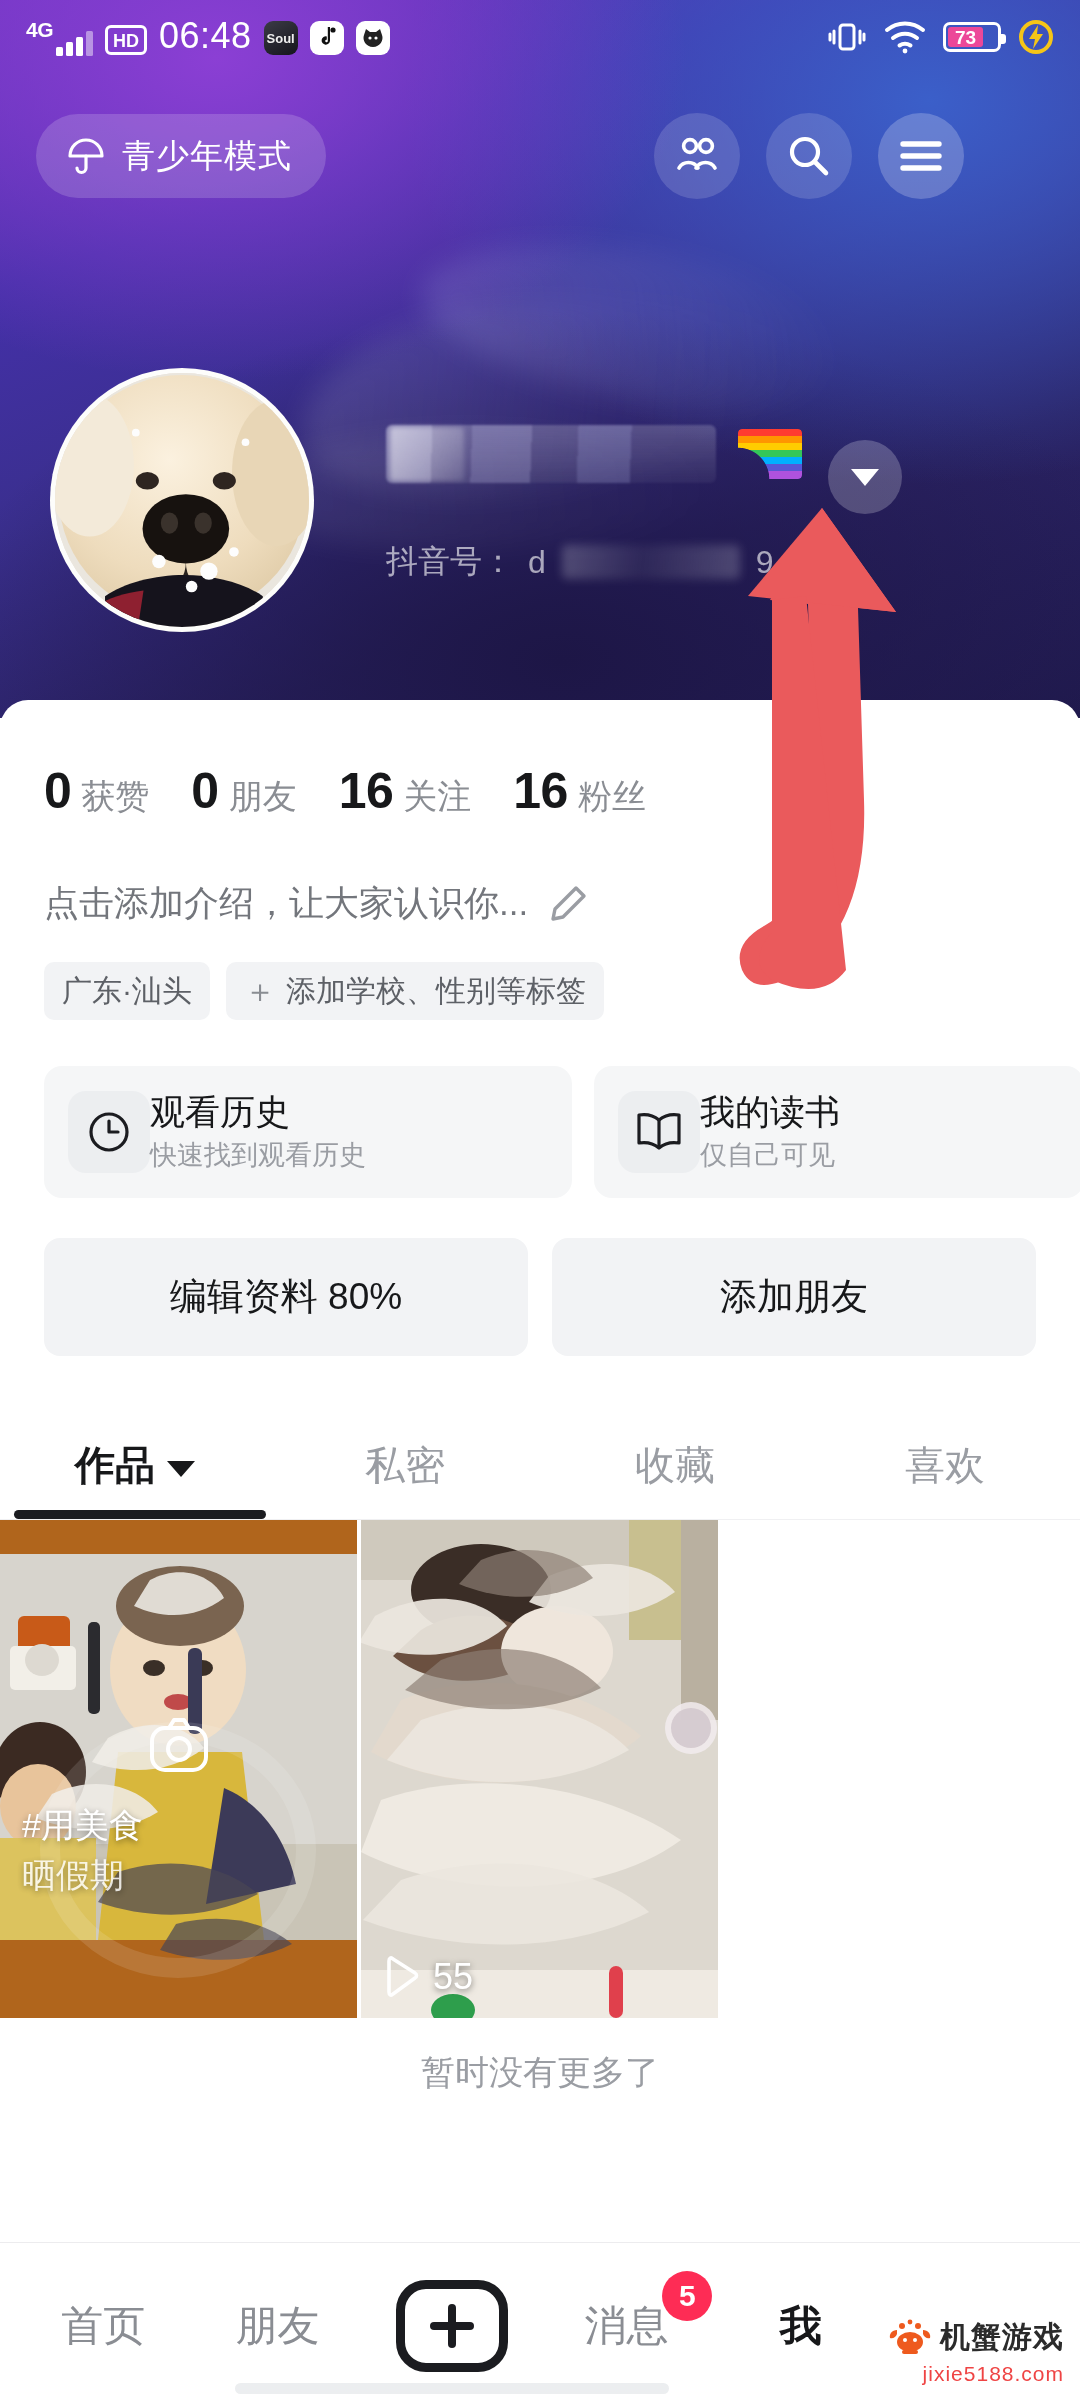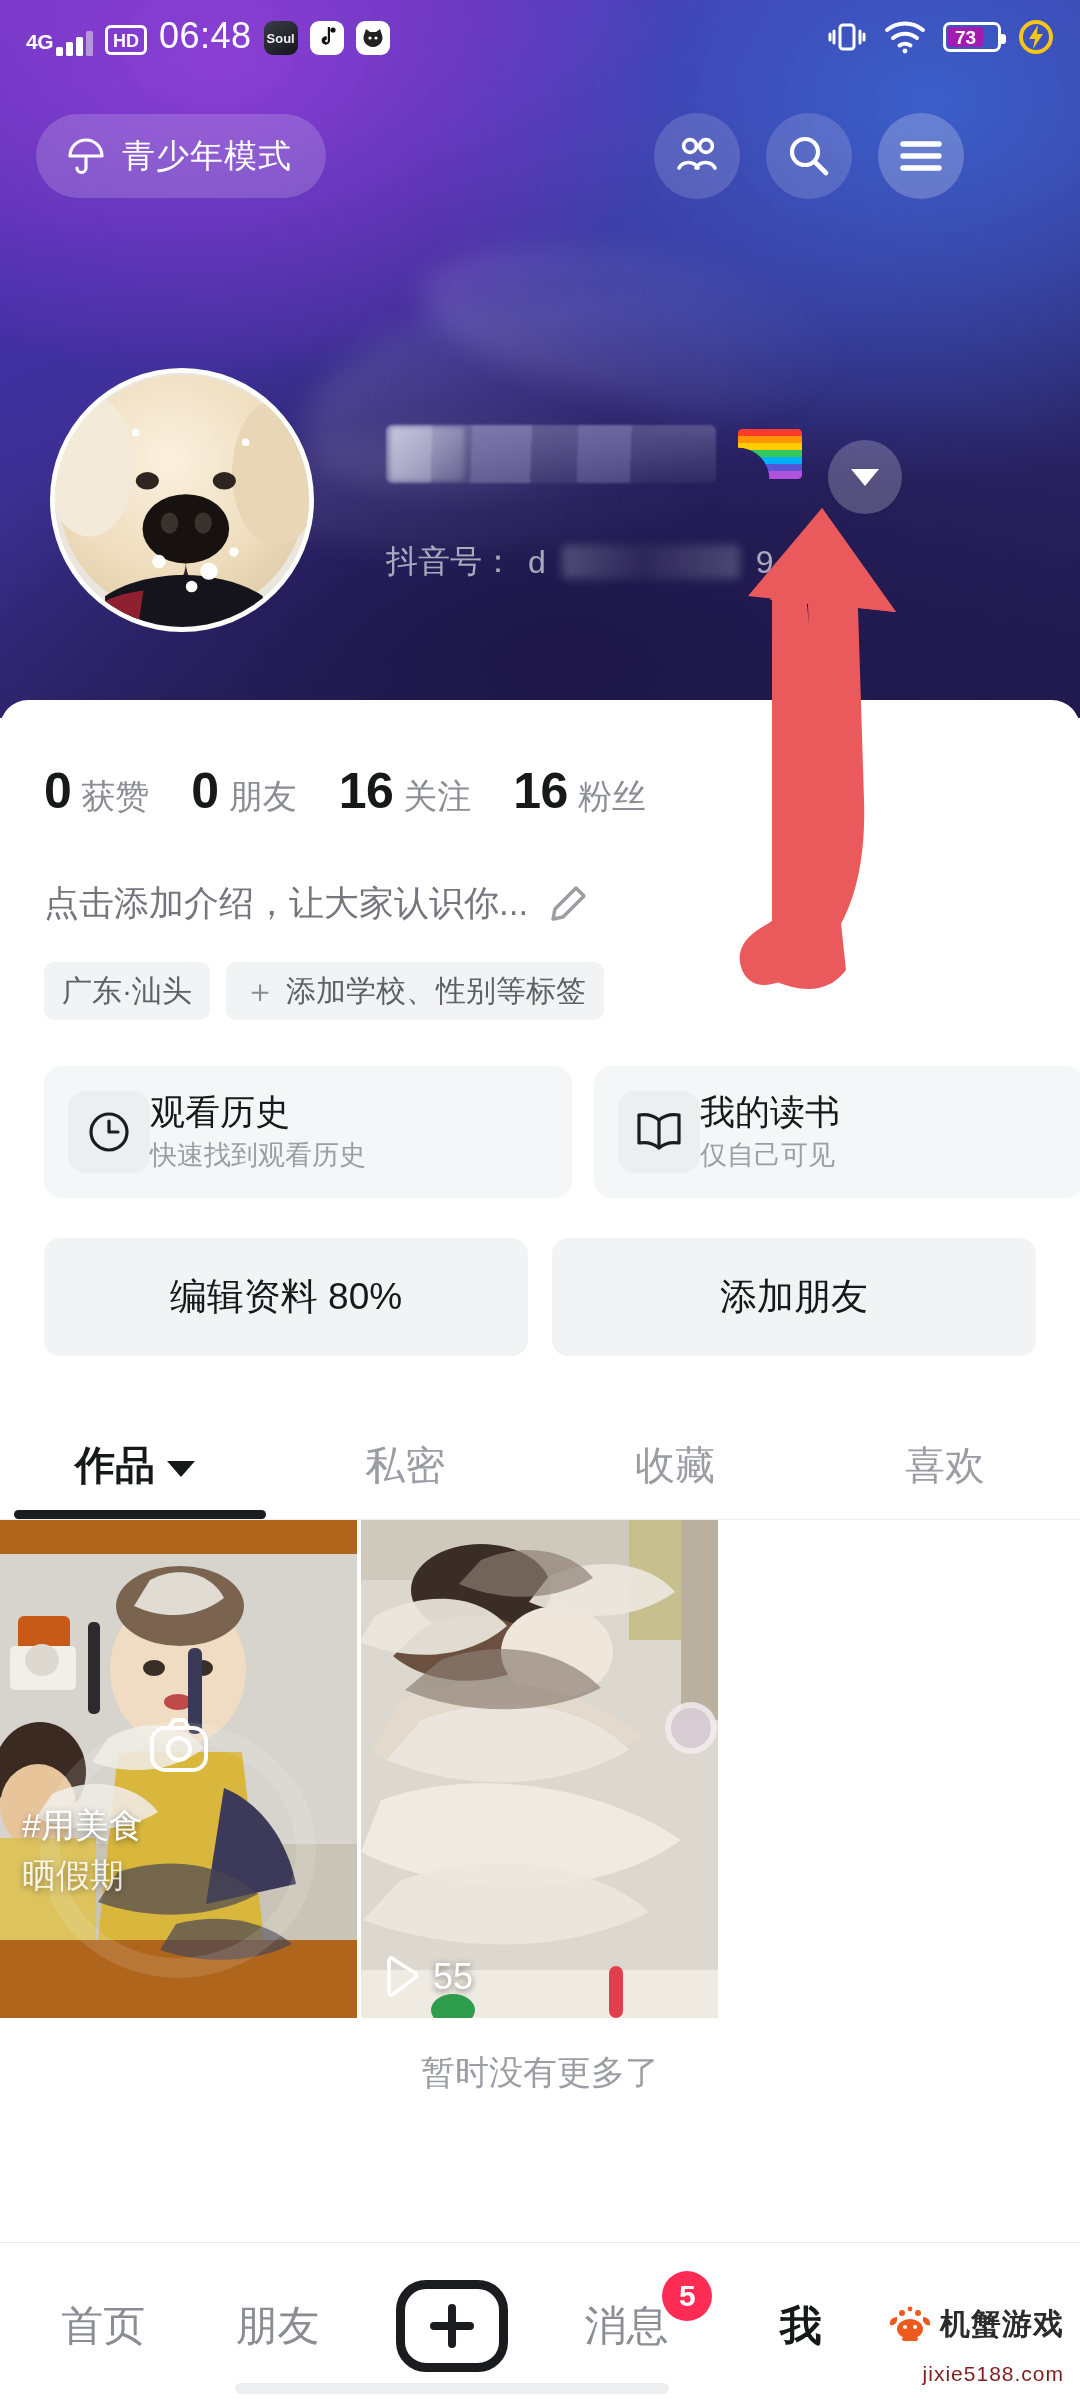--- a/index.html
+++ b/index.html
@@ -36,21 +36,21 @@
     border-radius:50% 50% 60% 40%/55% 45% 55% 45%;}
 
   
   #statusbar {
     position:absolute; left:0; top:0; width:1080px; height:74px;
     display:flex; align-items:center; color:#fff;
     padding:0 26px; z-index:30;
   }
   .sb-left { display:flex; align-items:flex-end; gap:12px; }
   .net-stack{ display:flex; align-items:flex-end; gap:3px; }
-  .net-label{ font-size:21px; font-weight:700; line-height:1; margin-bottom:4px; letter-spacing:-.5px;}
+  .net-label{ font-size:21px; font-weight:700; line-height:1; margin-bottom:16px; letter-spacing:-.5px;}
   .bars{ display:flex; align-items:flex-end; gap:3px; height:26px; }
   .bars i{ display:block; width:7px; background:#fff; border-radius:1.5px; }
   .bars i:nth-child(1){height:9px;}
   .bars i:nth-child(2){height:14px;}
   .bars i:nth-child(3){height:19px;}
   .bars i:nth-child(4){height:25px; background:rgba(255,255,255,.45);}
   .hd-badge{
     border:3px solid #fff; border-radius:6px; font-size:18px; font-weight:700;
     padding:0 5px; line-height:26px; height:30px; margin-bottom:1px;
   }
@@ -59,21 +59,21 @@
     display:flex; align-items:center; justify-content:center;
     font-size:14px; font-weight:700; overflow:hidden; }
   .ic-soul{ background:linear-gradient(150deg,#3b3b46,#15151c); color:#efefef; font-size:13px; }
   .ic-dy{ background:#fff; color:#111; }
   .ic-cat{ background:#fff; color:#222; font-size:20px; }
   .sb-right{ margin-left:auto; display:flex; align-items:center; gap:17px; }
   .batt{ width:58px; height:30px; border:3px solid #fff; border-radius:7px; position:relative;
     display:flex; align-items:center; padding:2px; }
   .batt::after{ content:""; position:absolute; right:-8px; top:9px; width:5px; height:10px;
     background:#fff; border-radius:0 3px 3px 0; }
-  .batt-fill{ background:#a21caf; height:100%; width:73%; border-radius:3px;
+  .batt-fill{ background:#ec4899; height:100%; width:73%; border-radius:3px;
     display:flex; align-items:center; justify-content:center; }
   .batt-num{ font-size:19px; font-weight:700; color:#fff; line-height:1; }
 
   
   #topbar {
     position:absolute; left:0; top:104px; width:1000px; height:104px;
     display:flex; align-items:center; padding:0 36px; z-index:25;
   }
   #teen-pill{
     height:84px; border-radius:42px; background:rgba(255,255,255,.17);
@@ -216,21 +216,21 @@
           border-radius:25px; background:#fe2c55; color:#fff; font-size:30px; font-weight:700;
           display:flex; align-items:center; justify-content:center; padding:0 10px; }
   #home-indicator{ position:absolute; left:50%; transform:translateX(-50%); bottom:14px;
                    width:434px; height:11px; border-radius:6px; background:#eceef0; }
 
   
   #watermark{ position:absolute; right:16px; bottom:22px; display:flex; flex-direction:column;
               align-items:flex-end; z-index:60; }
   .wm-row{ display:flex; align-items:center; gap:8px; }
   .wm-txt{ font-size:30px; font-weight:700; color:#2b2b2b; letter-spacing:1px; }
-  .wm-url{ font-size:21px; color:#7f1d1d; letter-spacing:1px; margin-top:17px; }
+  .wm-url{ font-size:21px; color:#ef4444; letter-spacing:1px; margin-top:4px; }
 </style>
 </head>
 <body>
 
 <div id="hero">
   <div class="cover-smudge" id="sm1"></div>
   <div class="cover-smudge" id="sm2"></div>
   <div class="cover-smudge" id="sm3"></div>
 </div>
 

